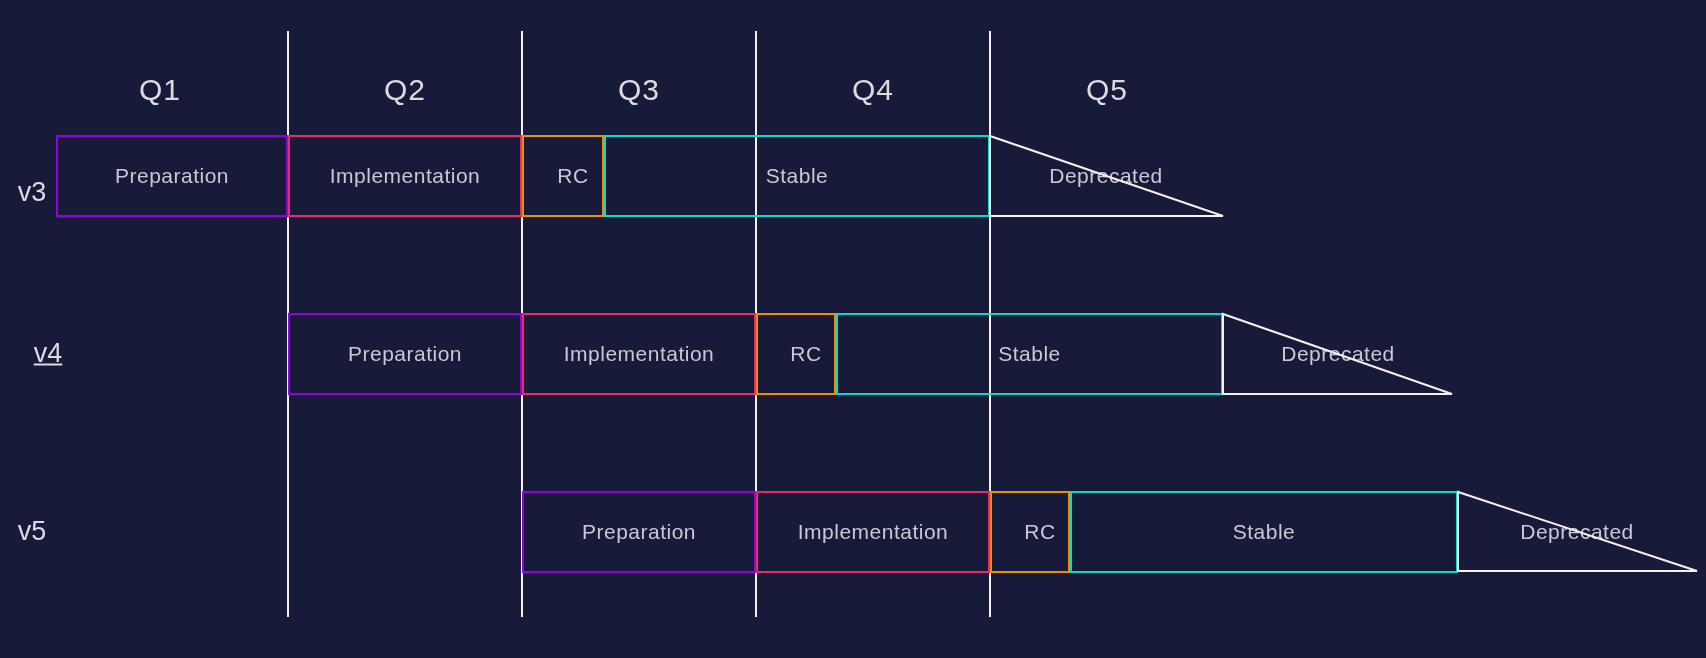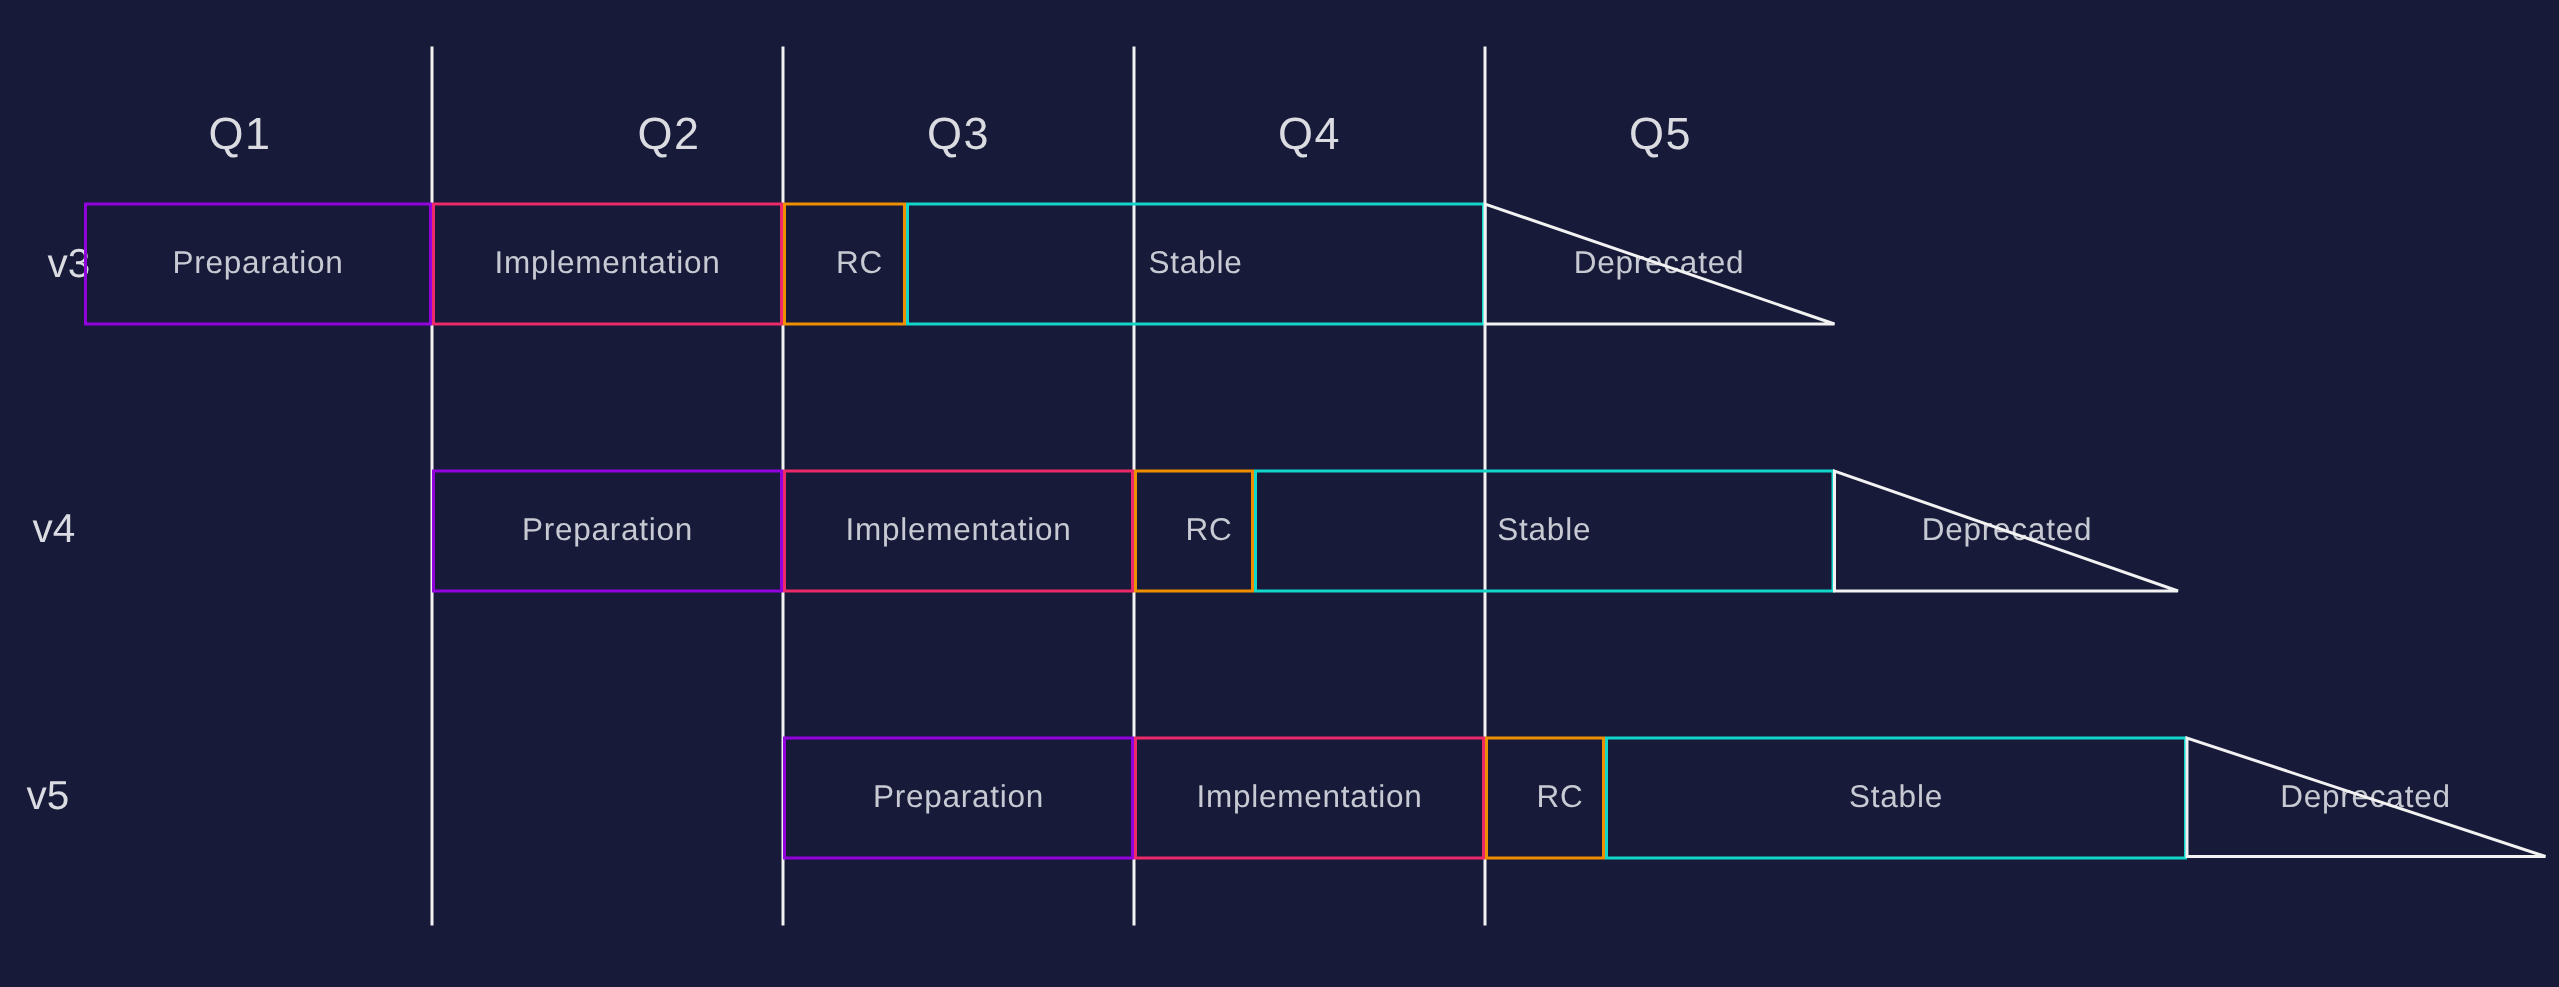--- a/index.html
+++ b/index.html
@@ -59,27 +59,27 @@
 <body>
 
 <div class="stage">
 
   <div class="qline" style="left:287px;"></div>
   <div class="qline" style="left:521px;"></div>
   <div class="qline" style="left:755px;"></div>
   <div class="qline" style="left:989px;"></div>
 
   <div class="qlabel" style="left:160px;top:90px;">Q1</div>
-  <div class="qlabel" style="left:405px;top:90px;margin-left:41px;">Q2</div>
+  <div class="qlabel" style="left:405px;top:90px;">Q2</div>
   <div class="qlabel" style="left:639px;top:90px;">Q3</div>
   <div class="qlabel" style="left:873px;top:90px;text-align:center;">Q4</div>
   <div class="qlabel" style="left:1107px;top:90px;">Q5</div>
 
-  <div class="vlabel" style="left:32px;top:176px;margin-left:14px;">v3</div>
-  <div class="vlabel" style="left:36px;top:353px;">v4</div>
+  <div class="vlabel" style="left:32px;top:192px;">v3</div>
+  <div class="vlabel" style="left:48px;top:353px;text-decoration:underline;">v4</div>
   <div class="vlabel" style="left:32px;top:531px;text-align:center;">v5</div>
 
   <div class="box prep" style="left:56px;top:135px;width:232px;">
       <span>Preparation</span>
     </div>
   <div class="box impl" style="left:288px;top:135px;width:234px;">
       <span>Implementation</span>
     </div>
   <div class="box rc" style="left:522px;top:135px;width:82px;">
       <span>RC</span>

